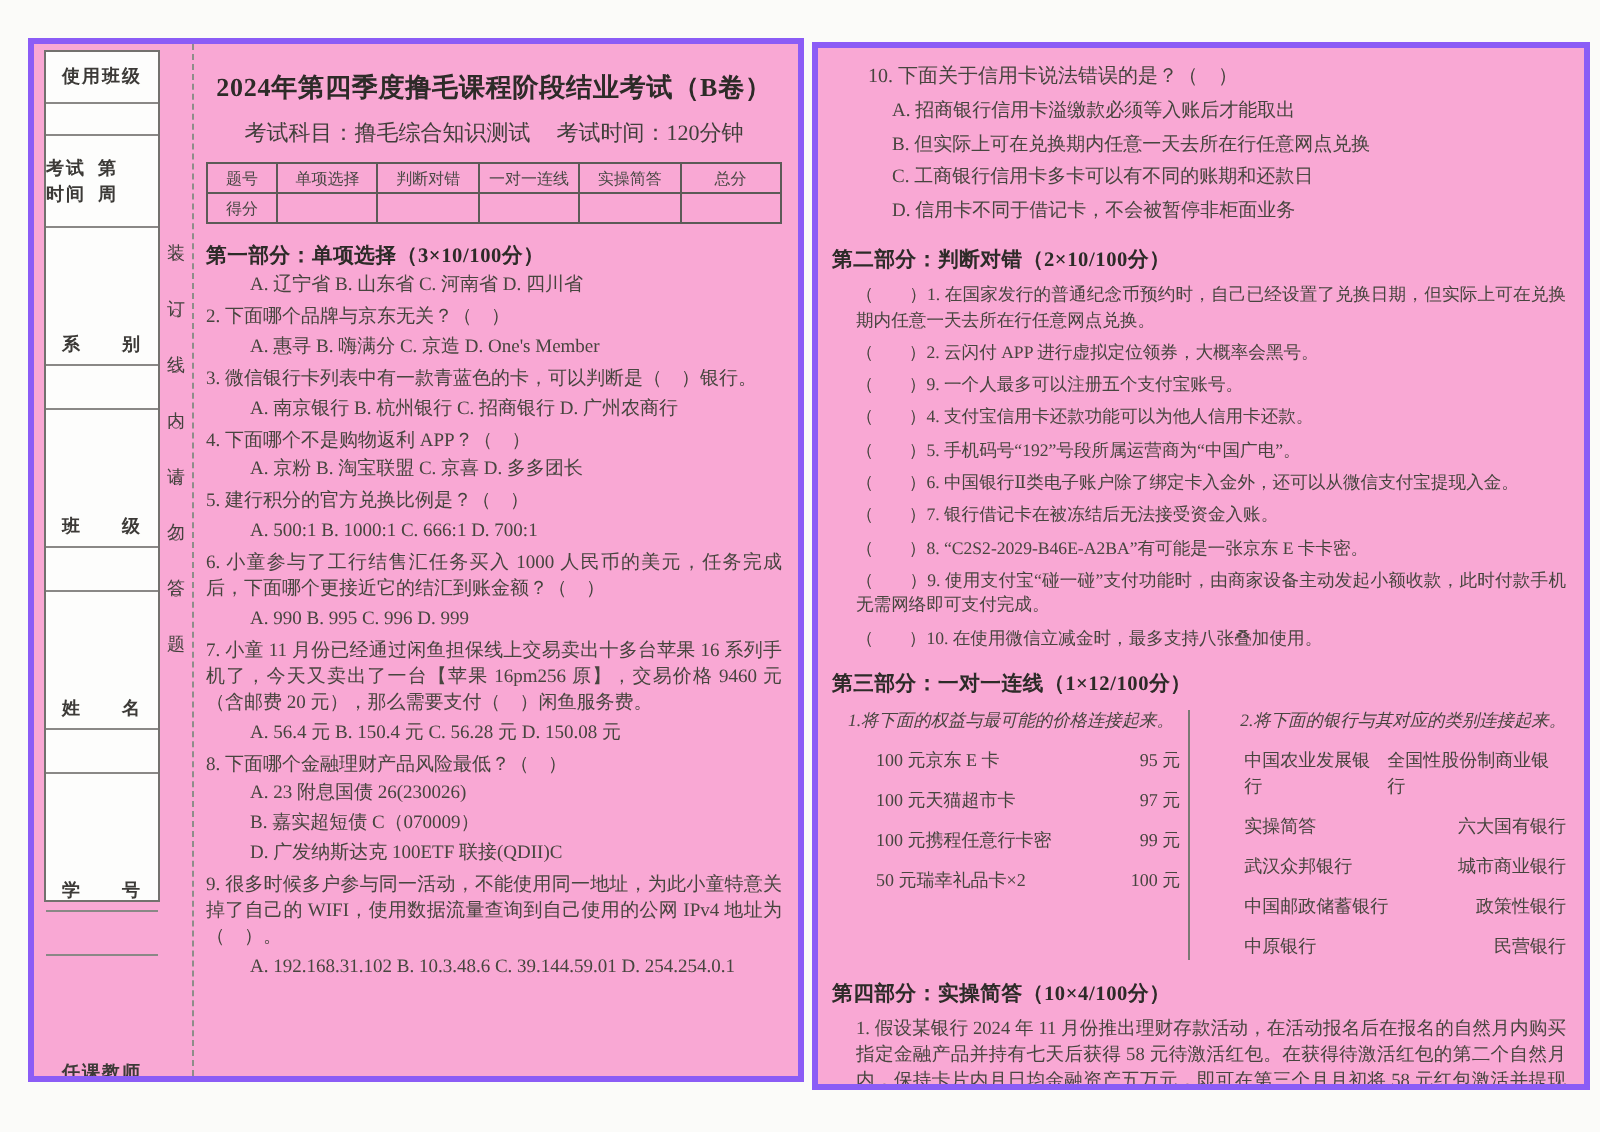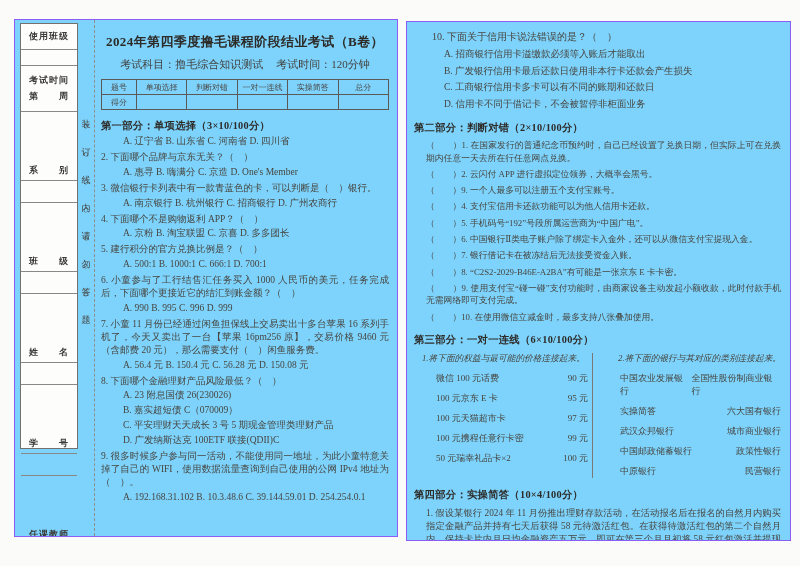--- a/index.html
+++ b/index.html
@@ -2,32 +2,32 @@
 <html><head>
 <meta charset="utf-8">
 <style>
   html,body{margin:0;padding:0;}
   body{
     width:800px;height:566px;position:relative;
     background:#fbfbf9;
     font-family:"Liberation Serif","DejaVu Serif",serif;
     color:#45433f;
   }
-  .page{position:absolute;background:#7dd3fc;border:1px solid #8b5cf6;overflow:hidden;}
+  .page{position:absolute;background:#f9a8d4;border:3px solid #8b5cf6;overflow:hidden;}
   #page1{left:14px;top:19px;width:382px;height:516px;}
   #page2{left:406px;top:21px;width:383px;height:518px;}
 
   
   .sidebar{position:absolute;left:5px;top:3px;width:56px;height:424px;
     border:1px solid #73716e;font-size:9px;color:#3c3a37;background:#fdfdfc;}
   .sb-cell{border-bottom:1px solid #8a8886;display:flex;align-items:center;justify-content:center;
     font-weight:bold;letter-spacing:1px;}
   .sb-first{height:25px;}
   .sb-gap-sm{height:15px;}
-  .sb-time{height:45px;flex-direction:column;justify-content:center;gap:3px;}
+  .sb-time{height:45px;flex-direction:row;justify-content:center;gap:3px;}
   .sb-label{height:20px;margin-top:48px;}
   .sb-gap{height:21px;}
   .sb-big{height:56px;border-bottom:none;}
   .sb-sign{font-weight:normal;color:#56544f;font-size:8.5px;text-align:center;margin-top:12px;letter-spacing:0.5px;}
 
   .binding{position:absolute;left:64px;top:92px;writing-mode:vertical-rl;text-orientation:upright;
     font-size:9px;letter-spacing:9px;color:#44423e;}
   .binding-line{position:absolute;left:79px;top:0;height:516px;border-left:1px dashed #8f8d8a;}
 
   
@@ -148,69 +148,64 @@
       <div class="opt">A. 990 B. 995 C. 996 D. 999</div>
     </div>
     <div>
       <div class="q">7. 小童 11 月份已经通过闲鱼担保线上交易卖出十多台苹果 16 系列手机了，今天又卖出了一台【苹果 16pm256 原】，交易价格 9460 元（含邮费 20 元），那么需要支付（　）闲鱼服务费。</div>
       <div class="opt">A. 56.4 元 B. 150.4 元 C. 56.28 元 D. 150.08 元</div>
     </div>
     <div>
       <div class="q">8. 下面哪个金融理财产品风险最低？（　）</div>
       <div class="opt">A. 23 附息国债 26(230026)</div>
       <div class="opt">B. 嘉实超短债 C（070009）</div>
-      <div class="opt">C. 平安理财天天成长 3 号 5 期现金管理类理财产品</div>
       <div class="opt">D. 广发纳斯达克 100ETF 联接(QDII)C</div>
     </div>
     <div>
       <div class="q">9. 很多时候多户参与同一活动，不能使用同一地址，为此小童特意关掉了自己的 WIFI，使用数据流量查询到自己使用的公网 IPv4 地址为（　）。</div>
       <div class="opt">A. 192.168.31.102 B. 10.3.48.6 C. 39.144.59.01 D. 254.254.0.1</div>
     </div>
   </div>
 </div>
 
 <div class="footer" id="footer1">
   <span class="f-page">第 1 页</span>
   <span class="f-total">共 4 页</span>
 </div>
 
 <div class="page" id="page2">
   <div class="main2">
 
     <div>
       <div class="q10-text">10. 下面关于信用卡说法错误的是？（　）</div>
       <div class="q10-opt">A. 招商银行信用卡溢缴款必须等入账后才能取出</div>
-      <div class="q10-opt">B. 广发银行信用卡最后还款日使用非本行卡还款会产生损失</div>
+      <div class="q10-opt">B. 但实际上可在兑换期内任意一天去所在行任意网点兑换</div>
       <div class="q10-opt">C. 工商银行信用卡多卡可以有不同的账期和还款日</div>
       <div class="q10-opt">D. 信用卡不同于借记卡，不会被暂停非柜面业务</div>
     </div>
 
     <div class="sec-h2">第二部分：判断对错（2×10/100分）</div>
 
     <div class="judg">（　　）1. 在国家发行的普通纪念币预约时，自己已经设置了兑换日期，但实际上可在兑换期内任意一天去所在行任意网点兑换。</div>
     <div class="judg">（　　）2. 云闪付 APP 进行虚拟定位领券，大概率会黑号。</div>
     <div class="judg">（　　）9. 一个人最多可以注册五个支付宝账号。</div>
     <div class="judg">（　　）4. 支付宝信用卡还款功能可以为他人信用卡还款。</div>
     <div class="judg">（　　）5. 手机码号“192”号段所属运营商为“中国广电”。</div>
     <div class="judg">（　　）6. 中国银行Ⅱ类电子账户除了绑定卡入金外，还可以从微信支付宝提现入金。</div>
     <div class="judg">（　　）7. 银行借记卡在被冻结后无法接受资金入账。</div>
     <div class="judg">（　　）8. “C2S2-2029-B46E-A2BA”有可能是一张京东 E 卡卡密。</div>
     <div class="judg">（　　）9. 使用支付宝“碰一碰”支付功能时，由商家设备主动发起小额收款，此时付款手机无需网络即可支付完成。</div>
     <div class="judg">（　　）10. 在使用微信立减金时，最多支持八张叠加使用。</div>
 
-    <div class="sec-h2">第三部分：一对一连线（6×10/100分）</div>
+    <div class="sec-h2">第三部分：一对一连线（1×12/100分）</div>
 
     <div class="match-wrap">
       <div class="match-col1">
         <div class="match-title">1.将下面的权益与最可能的价格连接起来。</div>
         <div class="match-row">
-          <span>微信 100 元话费</span>
-          <span>90 元</span>
-        </div>
-        <div class="match-row">
           <span>100 元京东 E 卡</span>
           <span>95 元</span>
         </div>
         <div class="match-row">
           <span>100 元天猫超市卡</span>
           <span>97 元</span>
         </div>
         <div class="match-row">
           <span>100 元携程任意行卡密</span>
           <span>99 元</span>

